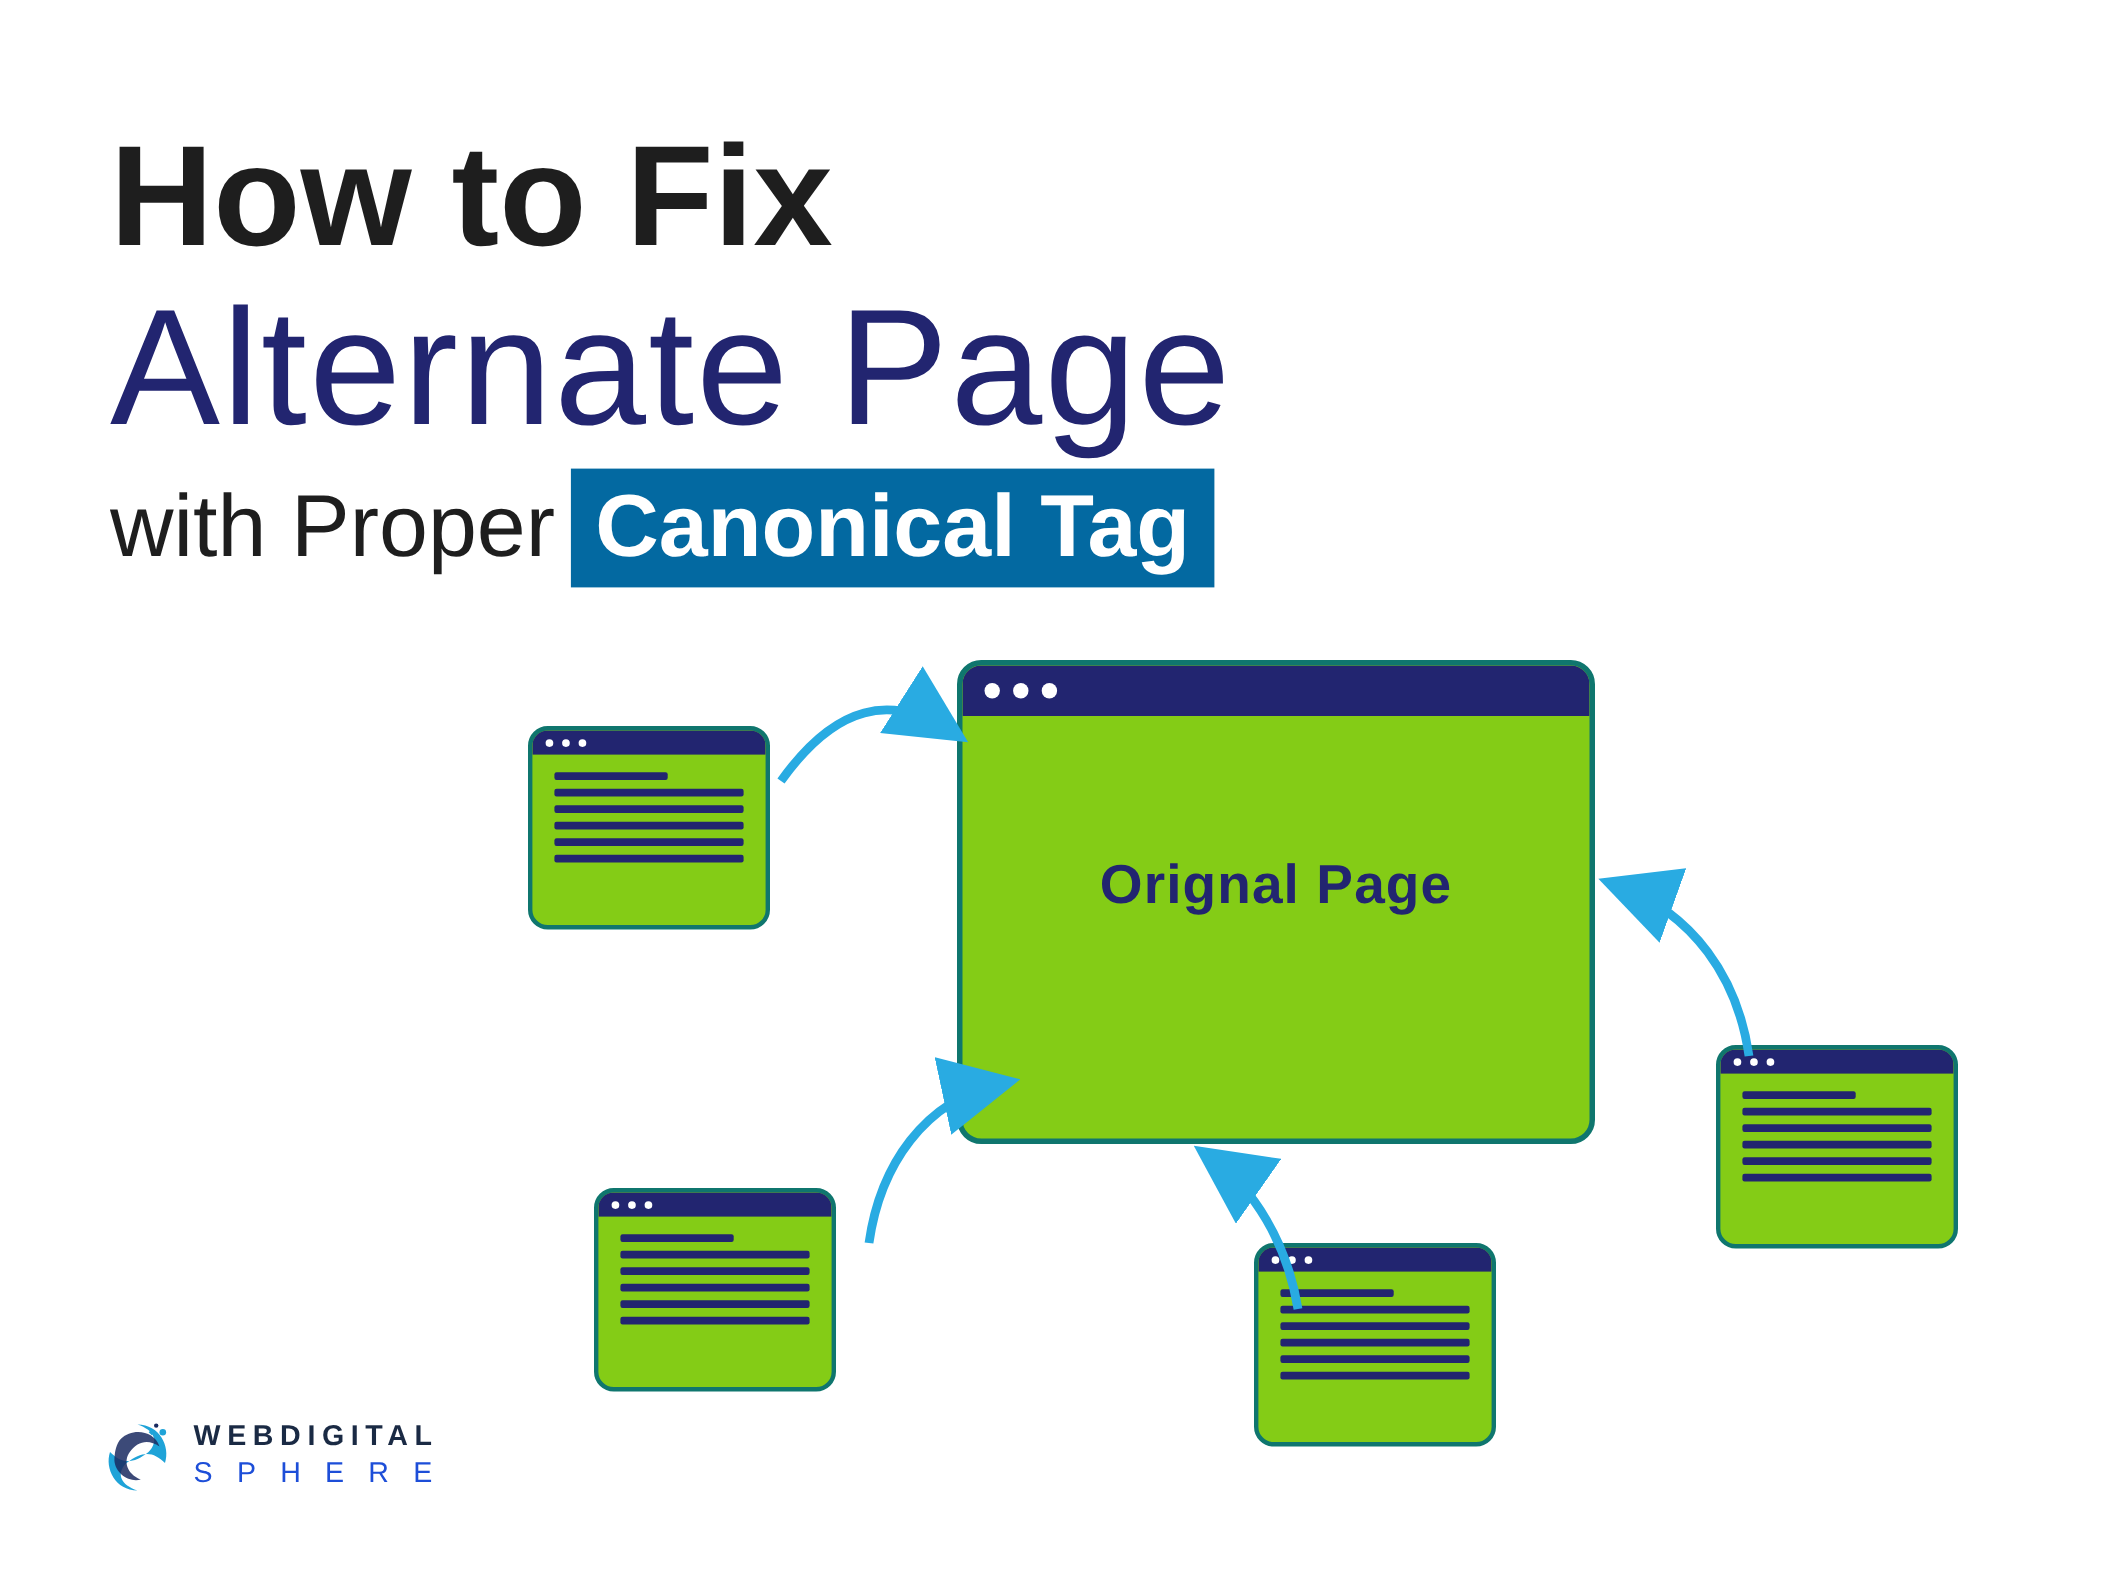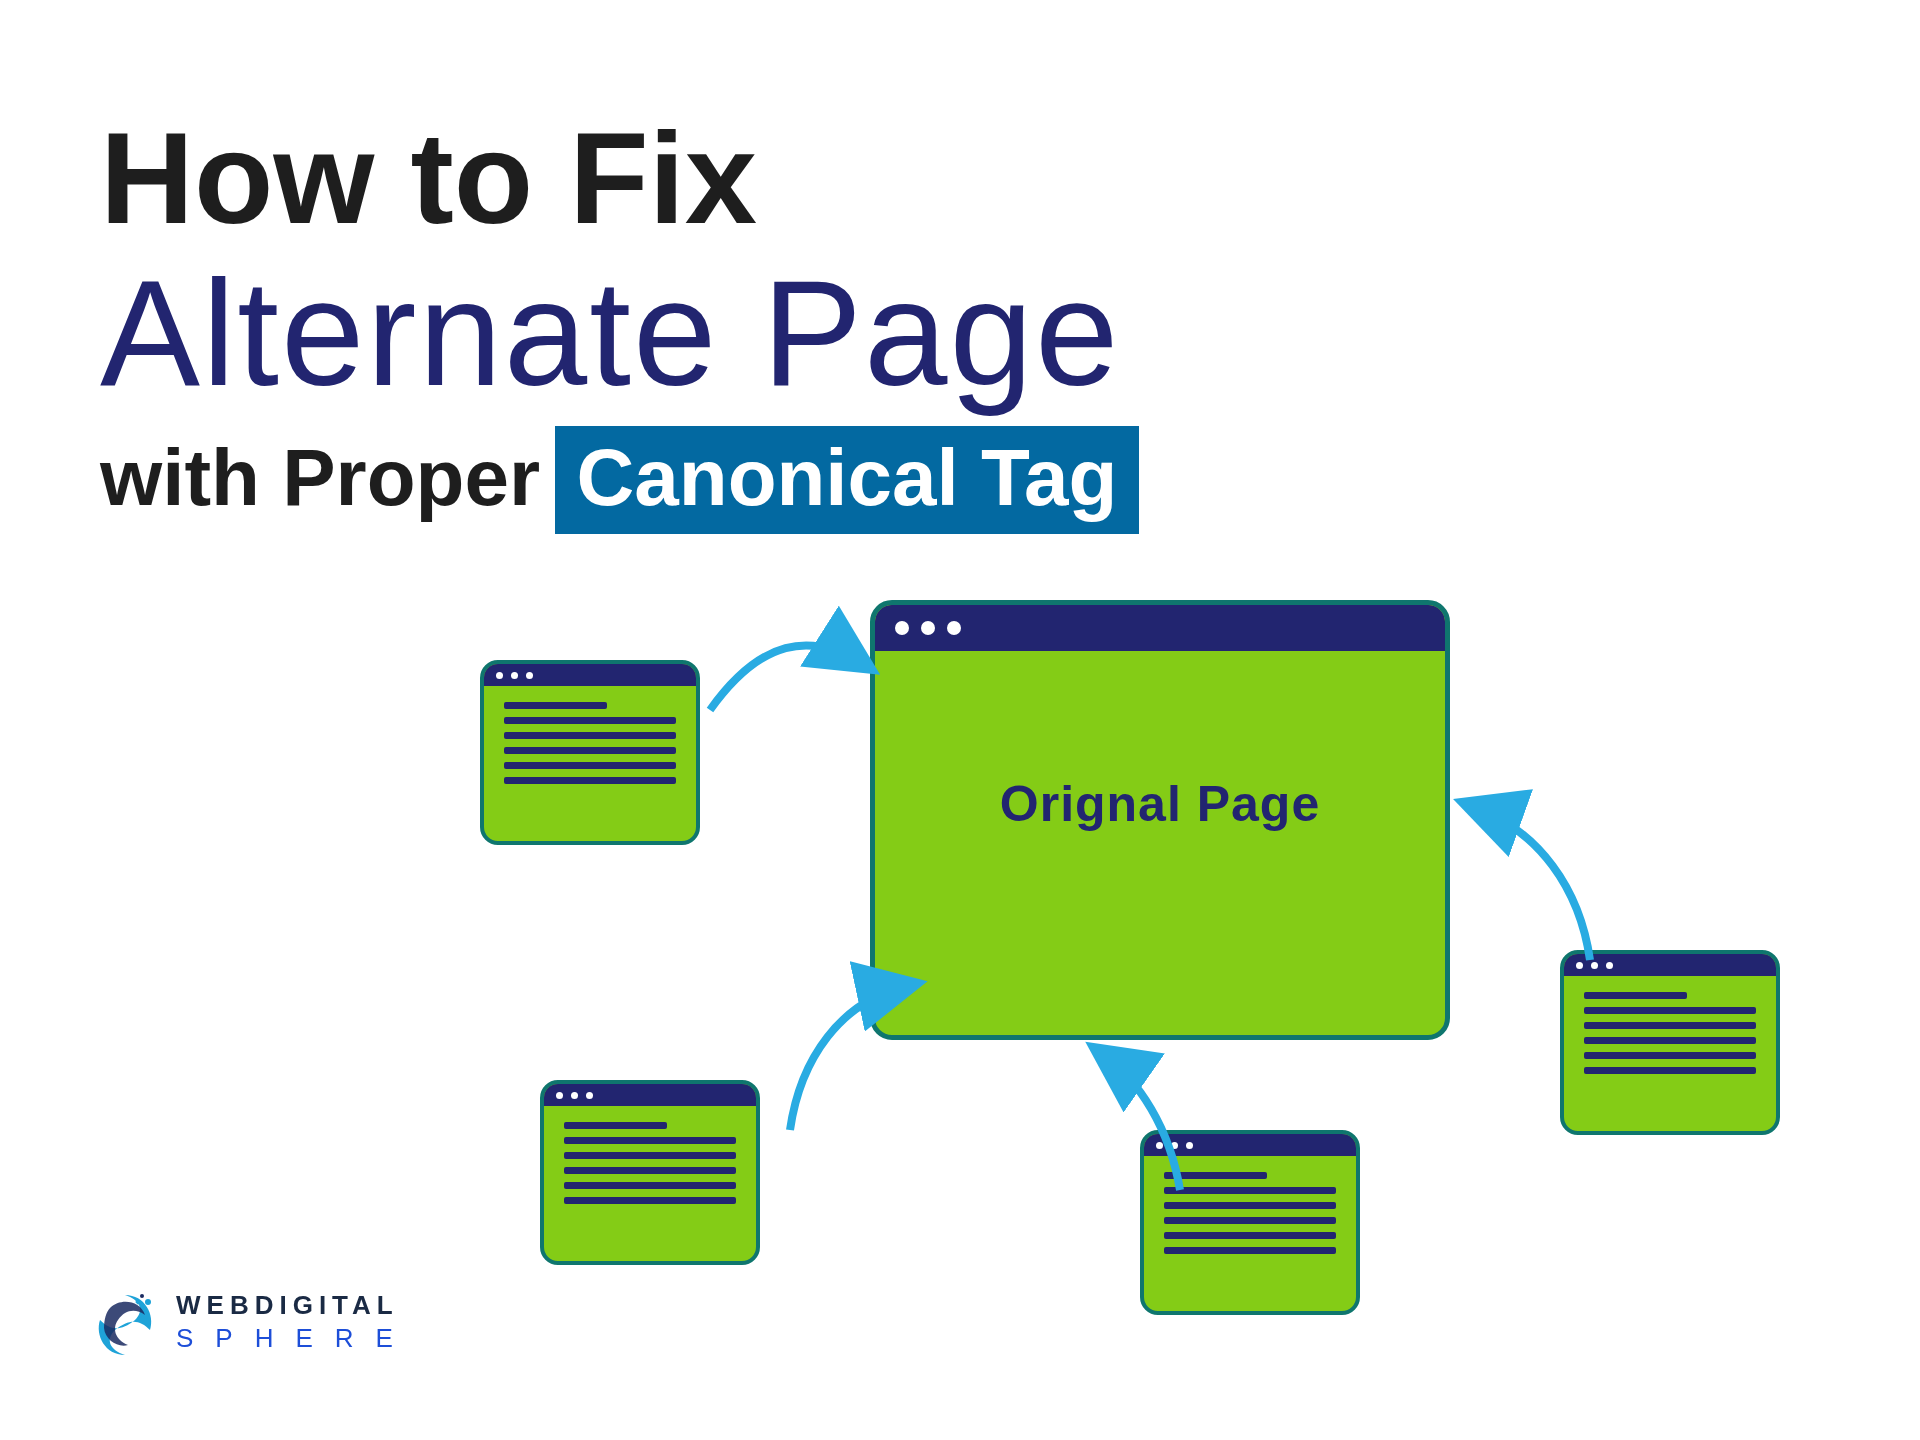--- a/index.html
+++ b/index.html
@@ -4,21 +4,21 @@
 <style>
   * { box-sizing: border-box; margin: 0; padding: 0; }
   html, body { width: 1920px; height: 1440px; background: #ffffff; font-family: Arial, Helvetica, sans-serif; overflow: hidden; }
   .canvas { position: relative; width: 1920px; height: 1440px; }
 
   
   .title-block { position: absolute; left: 100px; top: 110px; }
   .title-line1 { font-size: 130px; font-weight: 700; color: #1e1e1e; line-height: 1.05; }
   .title-line2 { font-size: 150px; font-weight: 400; color: #222570; line-height: 1.05; margin-top: 8px; letter-spacing: 2px; }
   .title-line3-wrap { margin-top: 14px; }
-  .title-line3-plain { font-size: 80px; font-weight: 700; color: #1e1e1e; display: inline; }
+  .title-line3-plain { font-size: 80px; font-weight: 400; color: #1e1e1e; display: inline; }
   .title-line3-highlight { display: inline-block; background: #0369a1; color: #ffffff; font-size: 80px; font-weight: 600; padding: 6px 22px 10px 22px; margin-left: 10px; }
 
   
   .win { position: absolute; border: 4px solid #0f766e; border-radius: 18px; background: #84cc16; overflow: hidden; }
   .win .bar { height: 28px; background: #222570; display: flex; align-items: center; padding-left: 12px; gap: 8px; }
   .win .dot { width: 10px; height: 10px; border-radius: 50%; background: #ffffff; }
   .win.small .bar { height: 22px; }
   .win.small .dot { width: 7px; height: 7px; gap: 6px; }
   .win .body { padding: 22px 26px; }
   .win.small .body { padding: 16px 20px; }

